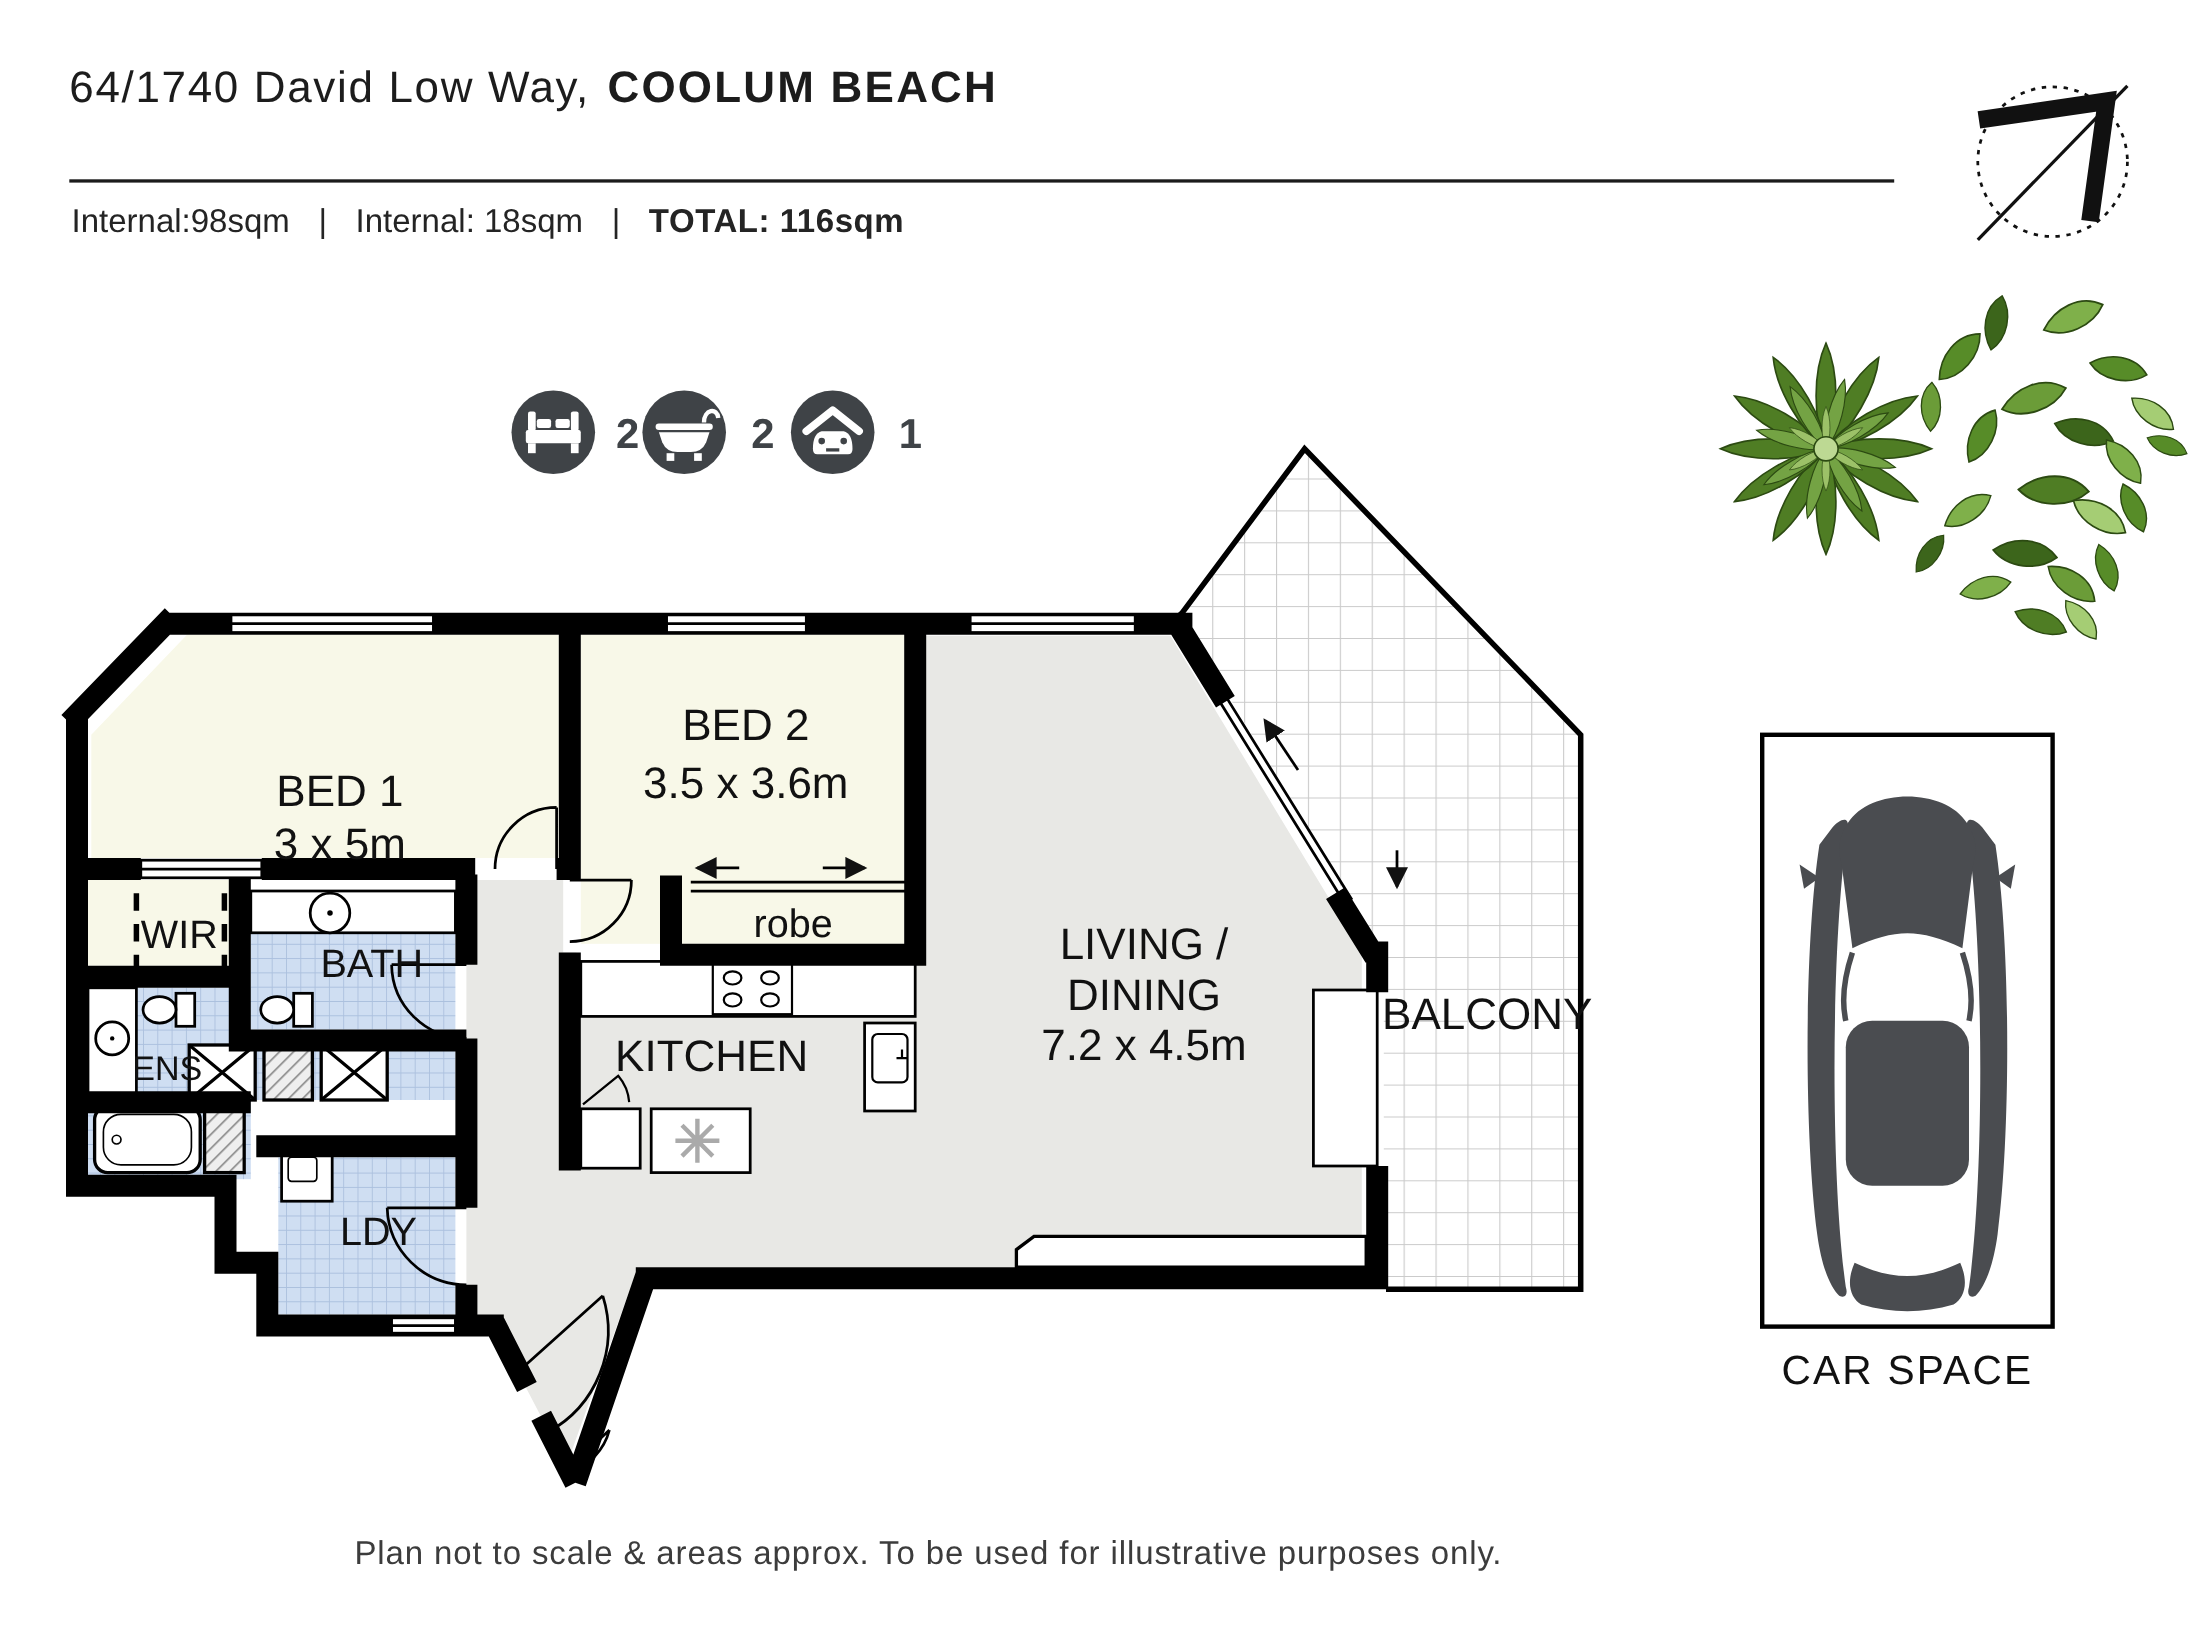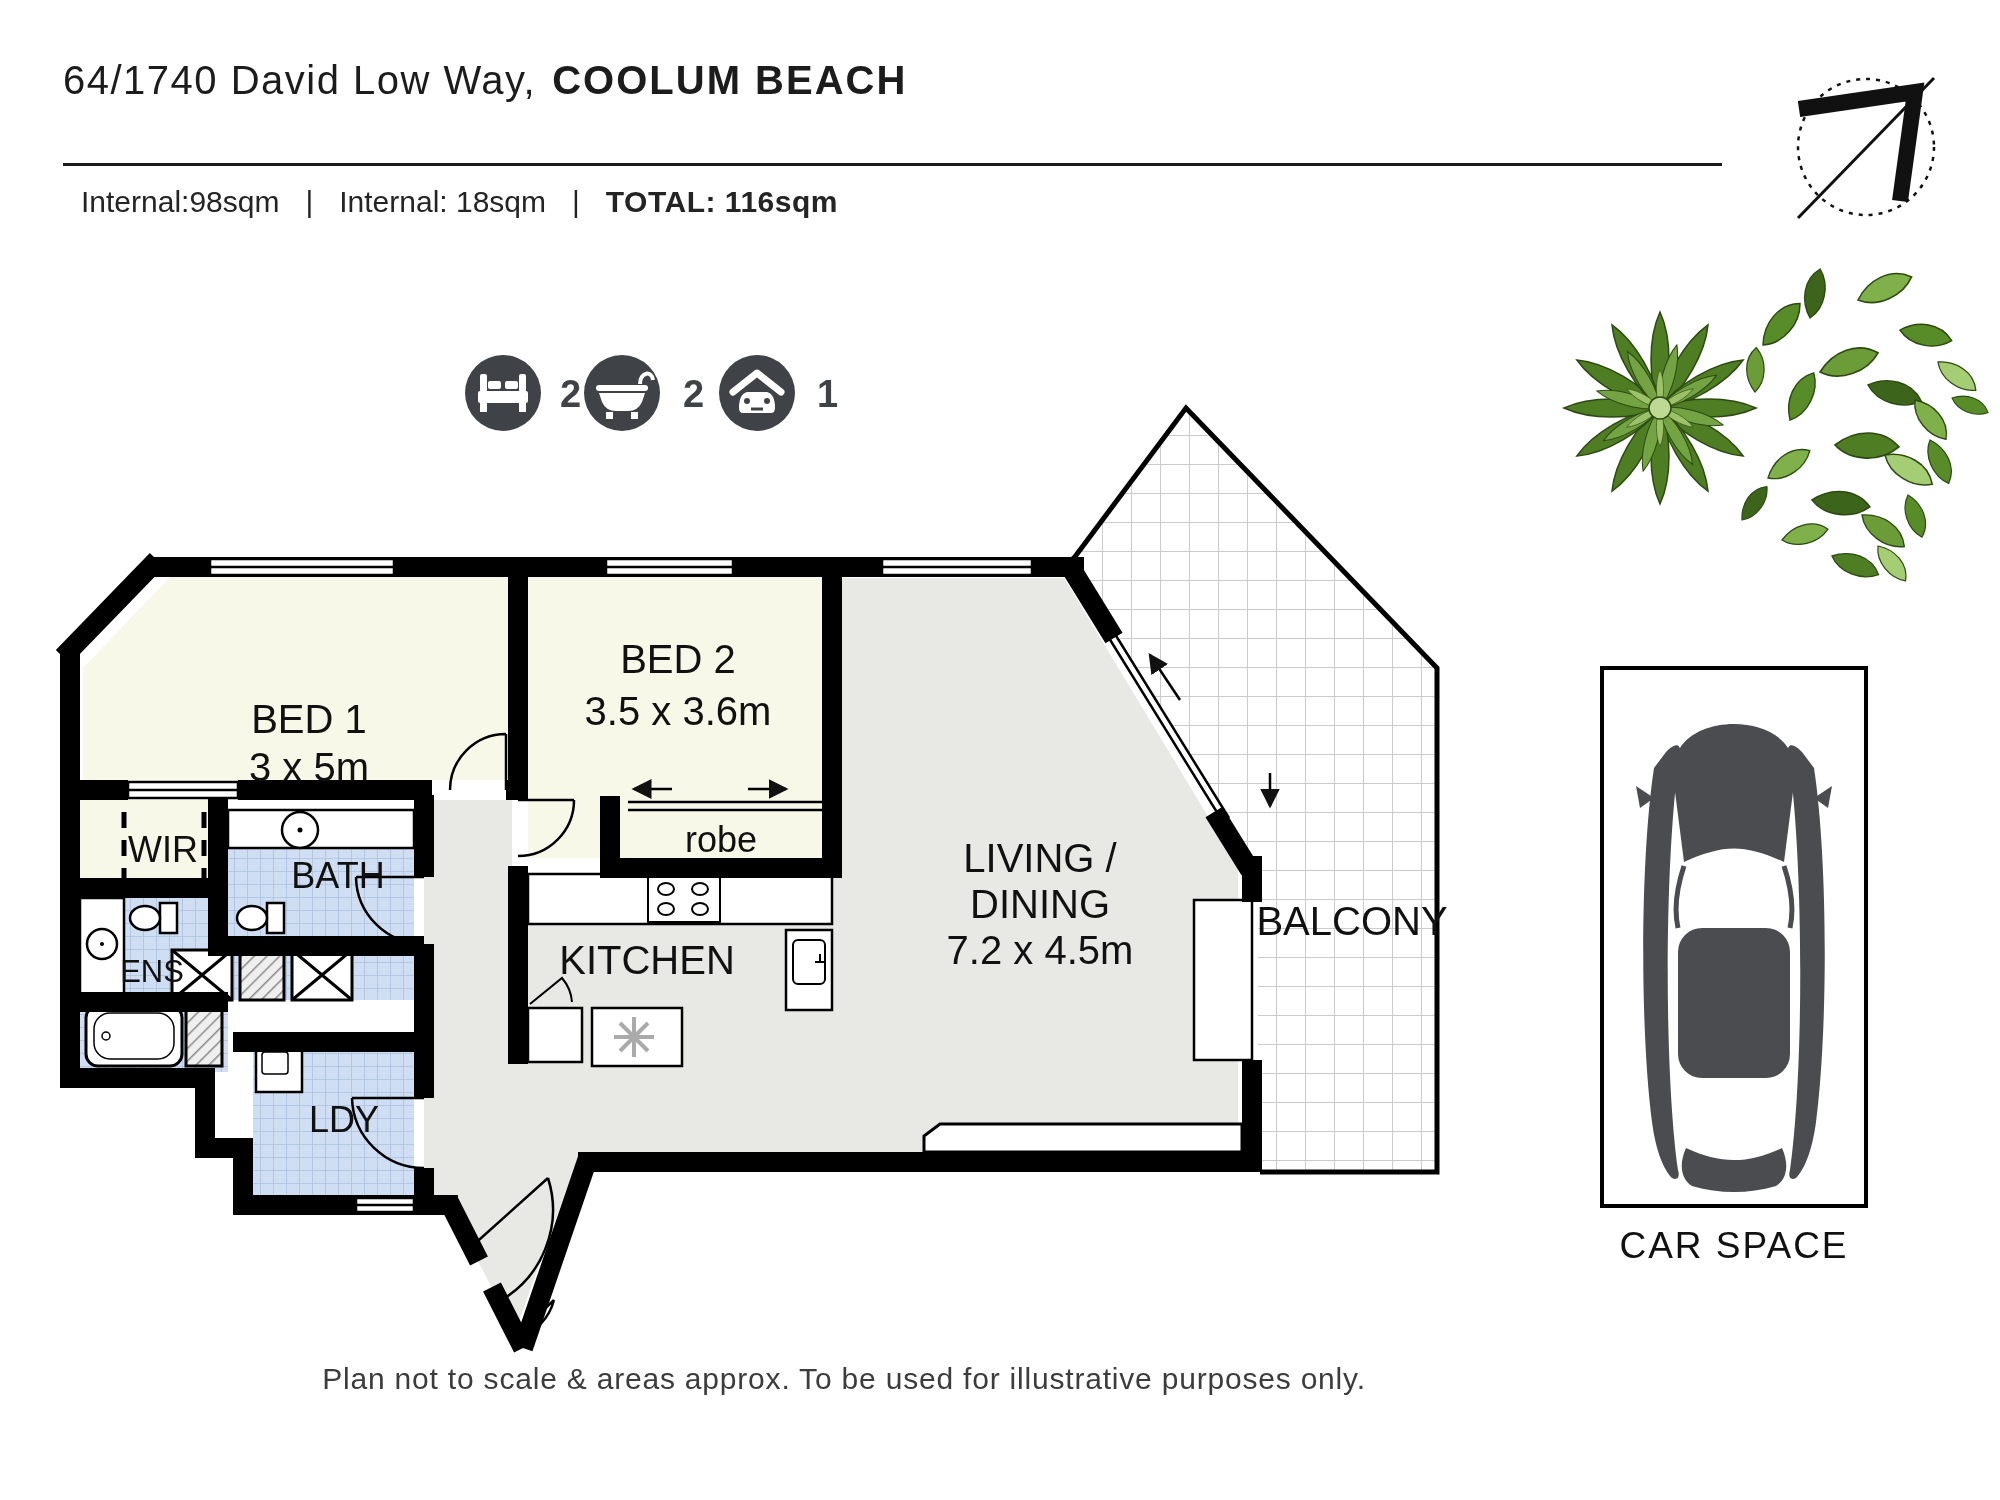--- a/index.html
+++ b/index.html
@@ -3,24 +3,24 @@
 <meta charset="utf-8">
 <style>
   html,body{margin:0;padding:0;background:#ffffff;}
   .canvas{position:relative;width:2000px;height:1500px;background:#ffffff;overflow:hidden;
           font-family:"Liberation Sans", sans-serif;color:#1c1c1c;}
   .plan-svg{position:absolute;left:0;top:0;}
   .title{position:absolute;left:63px;top:58px;font-size:40px;letter-spacing:1.5px;white-space:nowrap;color:#1c1c1c;}
   .title .addr{font-weight:normal;margin-right:16px;}
   .title .suburb{font-weight:bold;letter-spacing:2px;}
   .rule{position:absolute;left:63px;top:163px;width:1659px;height:3px;background:#1c1c1c;}
-  .subtitle{position:absolute;left:81px;top:185px;font-size:30px;color:#242424;display:flex;align-items:baseline;}
+  .subtitle{position:absolute;left:65px;top:185px;font-size:30px;color:#242424;display:flex;align-items:baseline;}
   .subtitle .pipe{margin:0 26px;color:#242424;}
   .subtitle .total{font-weight:bold;letter-spacing:0.5px;}
-  .footer{position:absolute;left:0;top:1362px;width:1688px;text-align:center;
+  .footer{position:absolute;left:0;top:1396px;width:1688px;text-align:center;
           font-size:30px;color:#3c3c3c;letter-spacing:0.8px;}
   
   text{font-family:"Liberation Sans", sans-serif;fill:#111;}
   .room-label{font-size:40px;}
   .room-label-sm{font-size:36px;}
   .room-label-xs{font-size:31px;}
   .carspace-label{font-size:37px;letter-spacing:2px;}
   .feat-num{font-size:38px;font-weight:bold;fill:#3f4347;}
 </style>
 </head>

